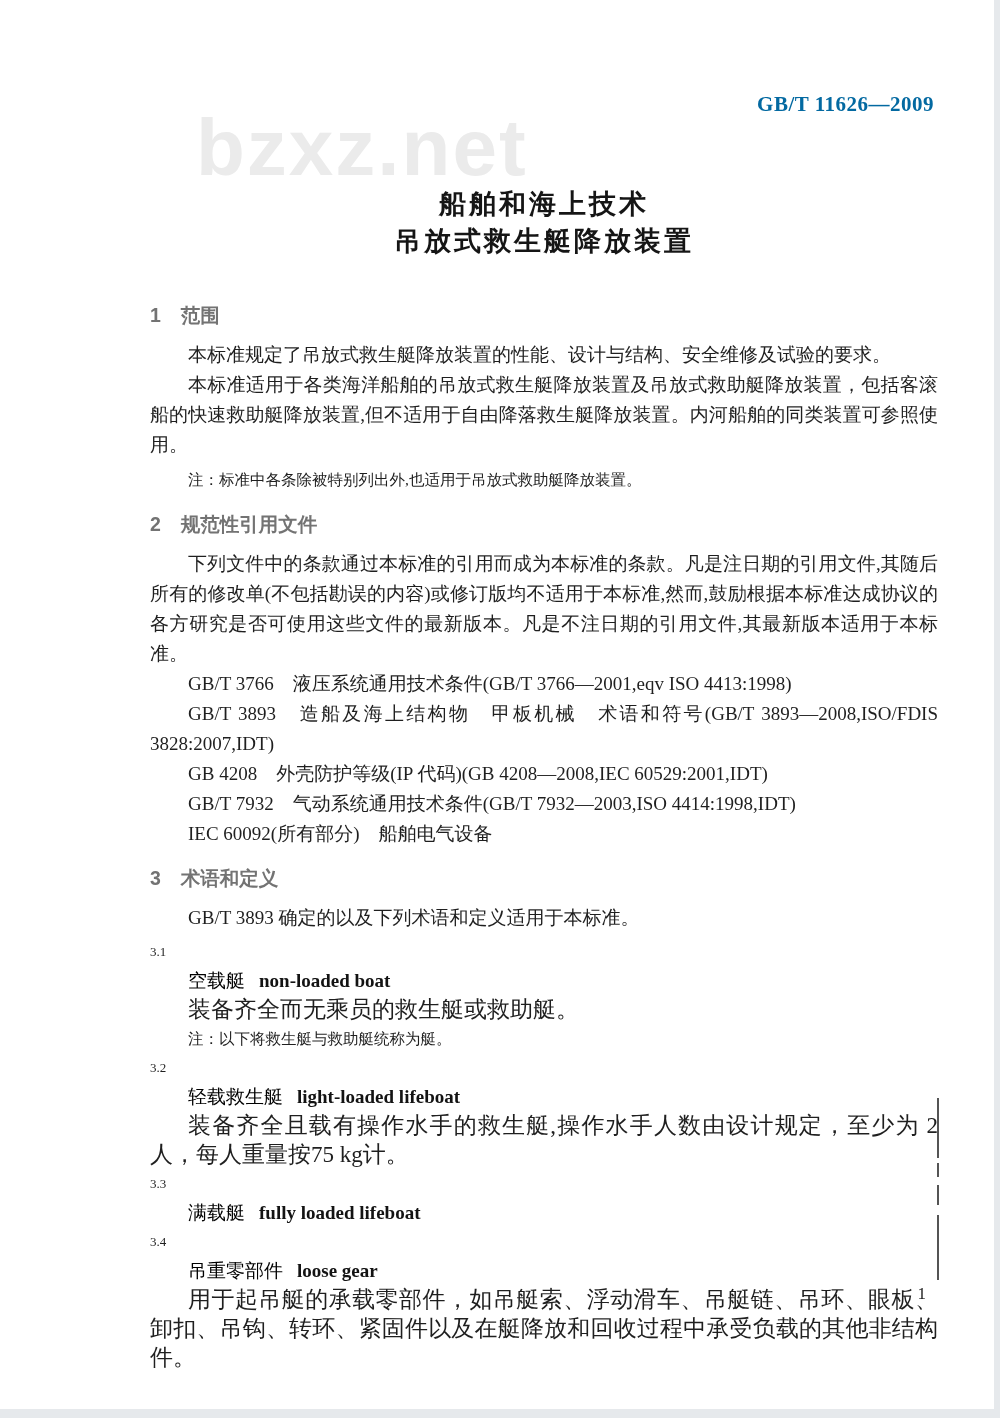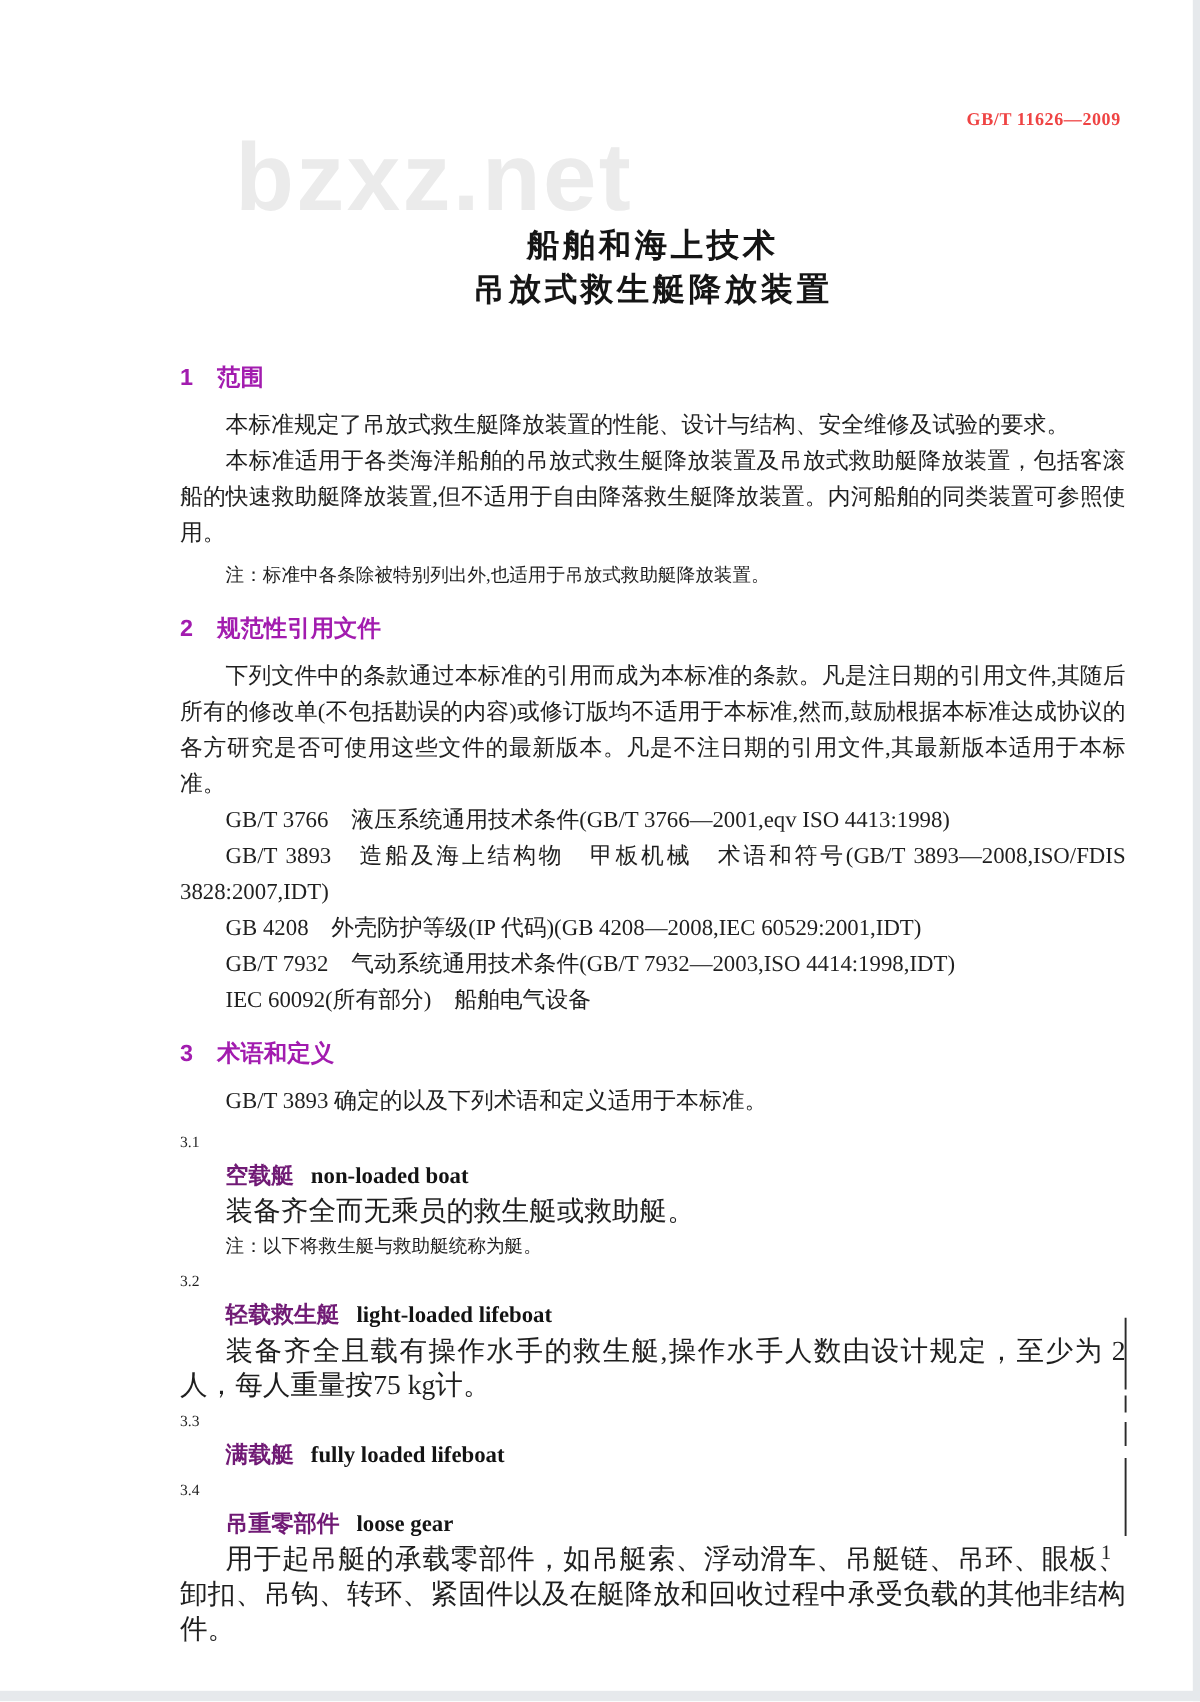--- a/index.html
+++ b/index.html
@@ -1,48 +1,48 @@
 <!DOCTYPE html>
 <html><head>
 <meta charset="utf-8">
 <style>
   html,body { margin:0; padding:0; background:#fff; }
   .page {
     position:relative; width:1000px; height:1418px; background:#ffffff;
     font-family:"Liberation Serif","DejaVu Serif",serif; color:#1f1f1f; overflow:hidden;
   }
   .header-code {
-    position:absolute; top:92px; right:66px; font-size:15px; font-weight:bold;
-    letter-spacing:0.5px; color:#ef4444;
+    position:absolute; top:92px; right:66px; font-size:21px; font-weight:bold;
+    letter-spacing:0.5px; color:#0369a1;
   }
   .watermark {
     position:absolute; top:108px; left:196px; z-index:0;
     font-family:"Liberation Sans","DejaVu Sans",sans-serif; font-weight:bold;
     font-size:80px; color:#ebebeb; letter-spacing:2px; line-height:1;
   }
   .title-block {
     position:absolute; top:186px; left:150px; width:788px; z-index:1;
     text-align:center; font-family:Liberation Serif, serif;
     font-weight:bold; font-size:27px; line-height:37px; color:#151515; letter-spacing:3px;
   }
   .content { position:absolute; top:300px; left:150px; width:788px; z-index:1; }
   .sec-heading {
     font-family:"Liberation Sans","DejaVu Sans",sans-serif; font-weight:bold;
-    font-size:19.5px; line-height:30px; color:#a21caf; margin:0 0 10px 0;
+    font-size:19.5px; line-height:30px; color:#737373; margin:0 0 10px 0;
   }
   .sec-heading .num { margin-right:20px; }
   .mt-lg { margin-top:14px; }
   .body-p { font-size:19px; line-height:30px; margin:0; text-align:justify; }
   .ind { text-indent:38px; }
   .note-p { font-size:15.5px; line-height:30px; margin:5px 0 6px 0; text-indent:38px; }
   .ref-p { font-size:19px; line-height:30px; margin:0; text-align:justify; text-indent:38px; }
   .terms { margin-top:4px; }
   .term-num { font-size:13px; line-height:29px; margin:0; }
   .term-line { font-size:19px; line-height:29px; margin:0; text-indent:38px; }
-  .term-zh { font-family:"Liberation Sans","DejaVu Sans",sans-serif; font-weight:bold; color:#701a75;text-align:center; }
+  .term-zh { font-family:"Liberation Sans","DejaVu Sans",sans-serif; font-weight:normal; color:#000000;text-align:center; }
   .term-en { font-weight:bold; margin-left:14px; color:#131313; }
   .term-def { font-size:23px; line-height:29px; margin:0; text-align:justify; text-indent:38px; }
   .term-note { font-size:15.5px; line-height:29px; margin:0; text-indent:38px; }
   .change-bar { position:absolute; left:936px; top:1098px; z-index:1; }
   .page-number { position:absolute; top:1284px; right:74px; font-size:17px; color:#222; }
   .edge-right { position:absolute; right:0; top:0; width:6px; height:1418px; background:#e6e9ec; }
   .edge-bottom { position:absolute; left:0; top:1409px; width:1000px; height:9px; background:#e6e9ec; }
 </style>
 </head>
 <body>

